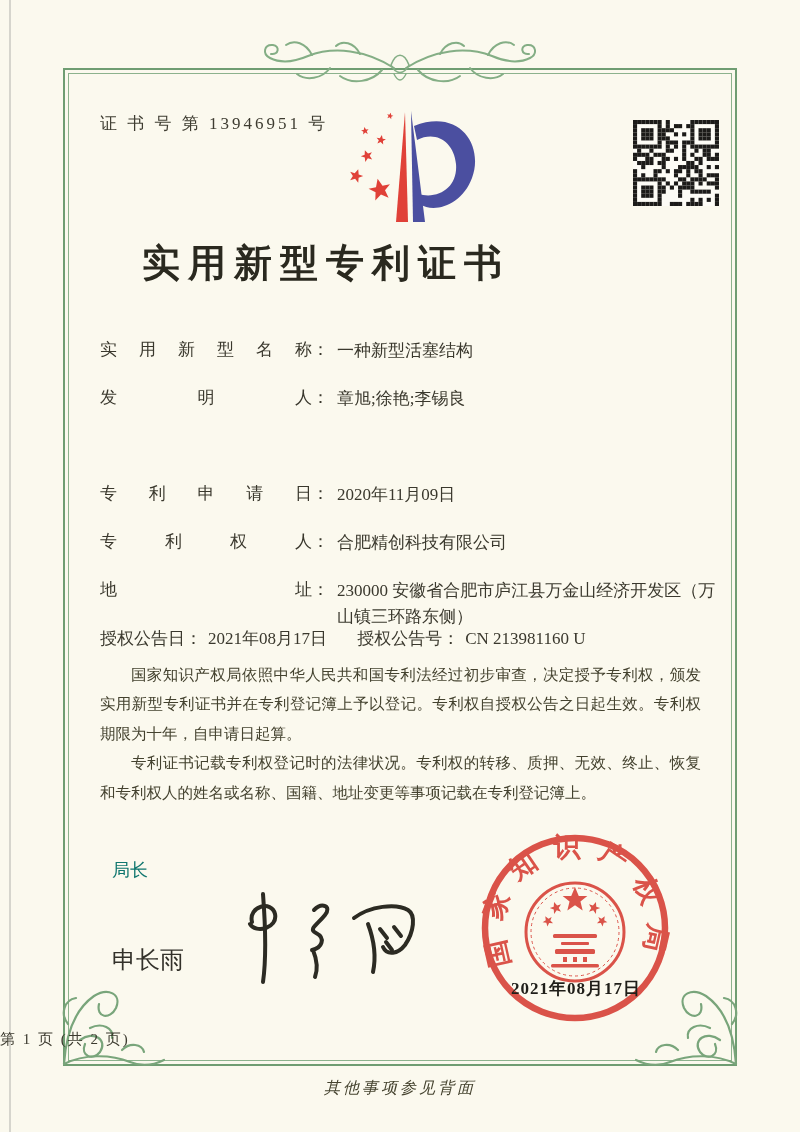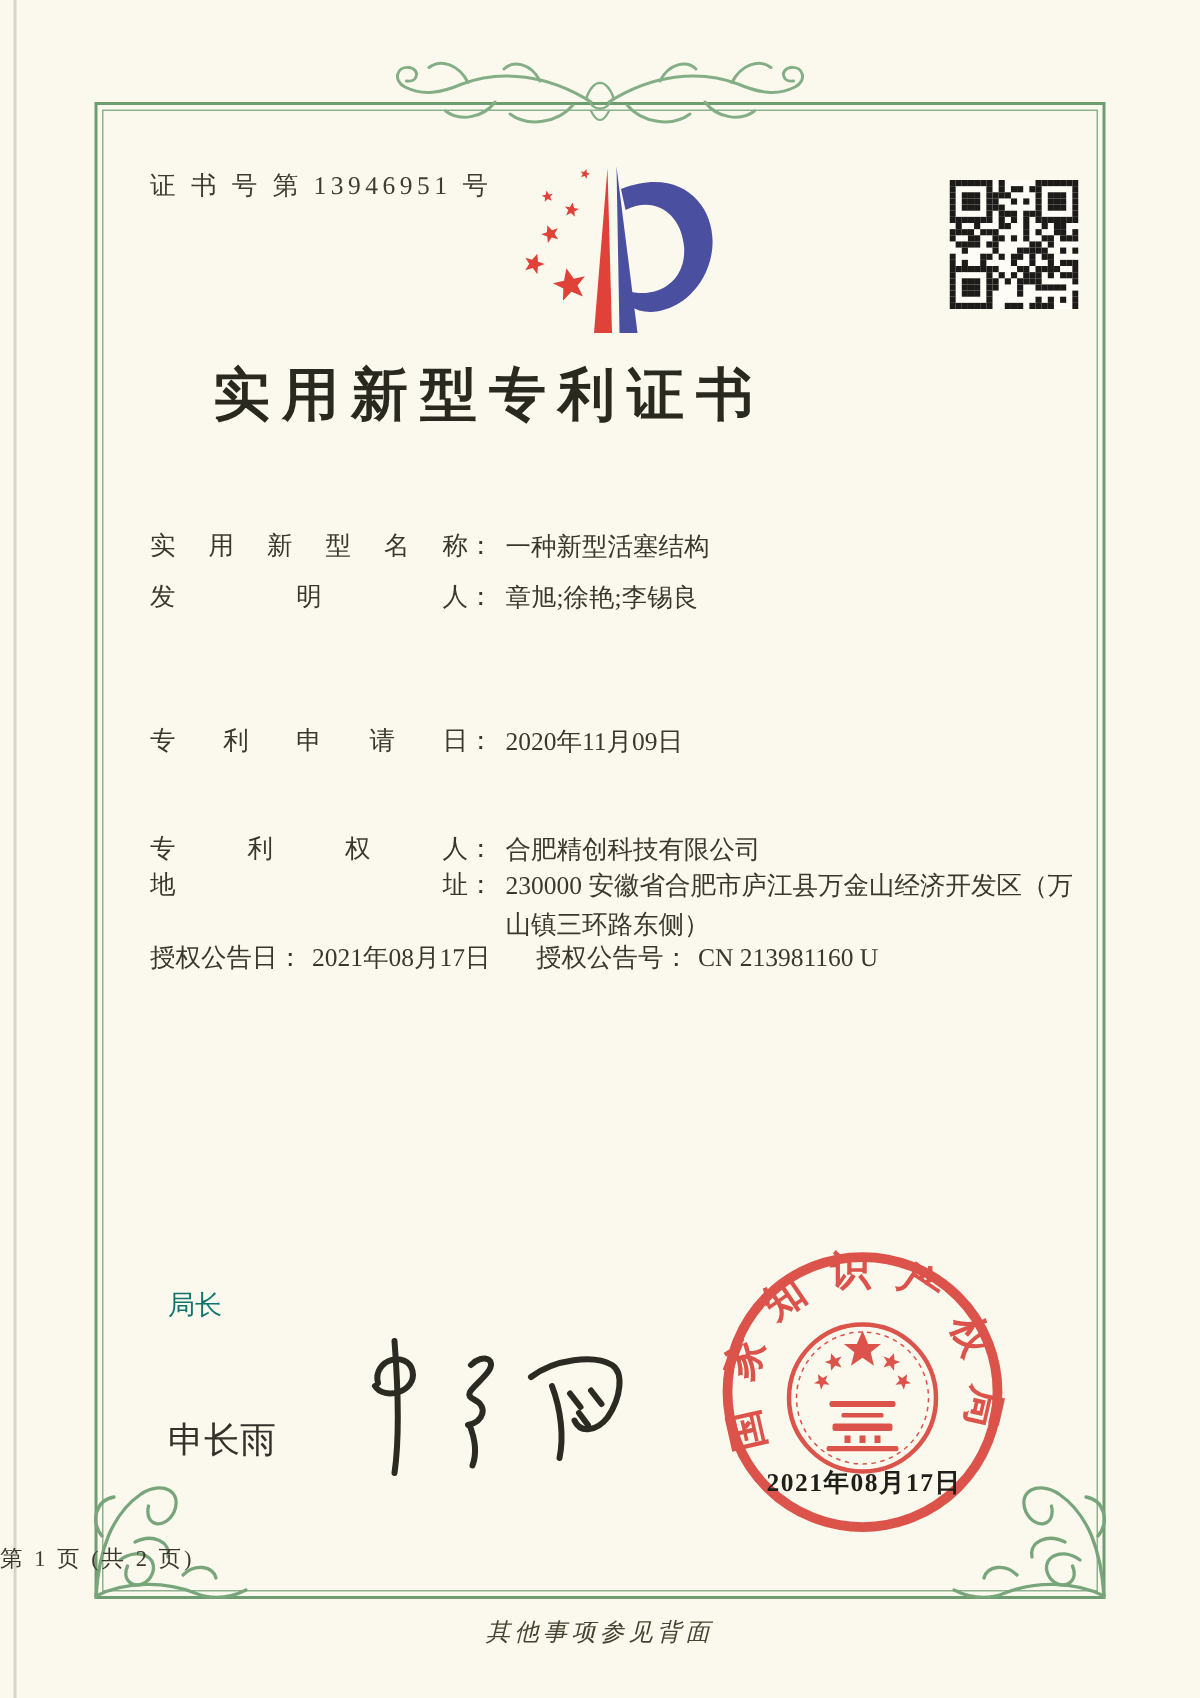--- a/index.html
+++ b/index.html
@@ -359,41 +359,45 @@
       <rect x="44" y="80" width="4" height="4" fill="#1c1b19"></rect>
       <rect x="52" y="80" width="4" height="4" fill="#1c1b19"></rect>
       <rect x="56" y="80" width="4" height="4" fill="#1c1b19"></rect>
       <rect x="60" y="80" width="4" height="4" fill="#1c1b19"></rect>
       <rect x="64" y="80" width="4" height="4" fill="#1c1b19"></rect>
       <rect x="80" y="80" width="4" height="4" fill="#1c1b19"></rect>
     </svg>
 
   <div class="title">实用新型专利证书</div>
 
-  <div class="row" style="top:352px;">
+  <div class="row" style="top:338px;">
     <span class="lbl">实用新型名称</span><span class="colon">：</span><span class="val">一种新型活塞结构</span>
   </div>
   <div class="row" style="top:386px;">
     <span class="lbl">发明人</span><span class="colon">：</span><span class="val">章旭;徐艳;李锡良</span>
   </div>
   <div class="row" style="top:482px;">
     <span class="lbl">专利申请日</span><span class="colon">：</span><span class="val">2020年11月09日</span>
   </div>
-  <div class="row" style="top:530px;margin-top:24px;">
+  <div class="row" style="top:530px;">
     <span class="lbl">专利权人</span><span class="colon">：</span><span class="val">合肥精创科技有限公司</span>
   </div>
   <div class="row" style="top:578px;">
     <span class="lbl">地址</span><span class="colon">：</span><span class="val">230000 安徽省合肥市庐江县万金山经济开发区（万山镇三环路东侧）</span>
   </div>
 
   <div class="row-grant" style="top:627px;">
     <span>授权公告日</span><span class="colon">：</span><span>2021年08月17日</span>
     <span class="pair2">授权公告号</span><span class="colon">：</span><span>CN 213981160 U</span>
   </div>
 
+  <div class="body-text">
+    <p>国家知识产权局依照中华人民共和国专利法经过初步审查，决定授予专利权，颁发实用新型专利证书并在专利登记簿上予以登记。专利权自授权公告之日起生效。专利权期限为十年，自申请日起算。</p>
+    <p>专利证书记载专利权登记时的法律状况。专利权的转移、质押、无效、终止、恢复和专利权人的姓名或名称、国籍、地址变更等事项记载在专利登记簿上。</p>
+  </div>
 
   <div class="sign-title">局长</div>
   <div class="sign-name">申长雨</div>
 
   <svg class="signature" viewBox="0 0 230 110">
     <g fill="none" stroke="#2c2b23" stroke-width="4" stroke-linecap="round">
       <path d="M30 40 C26 24 50 18 53 32 C56 46 34 52 28 42"></path>
       <path d="M41 12 C43 38 45 72 41 100"></path>
       <path d="M92 28 C100 20 110 24 103 33 C95 43 86 47 94 51 C104 56 100 66 90 68"></path>
       <path d="M91 68 C95 78 96 87 93 95"></path>

